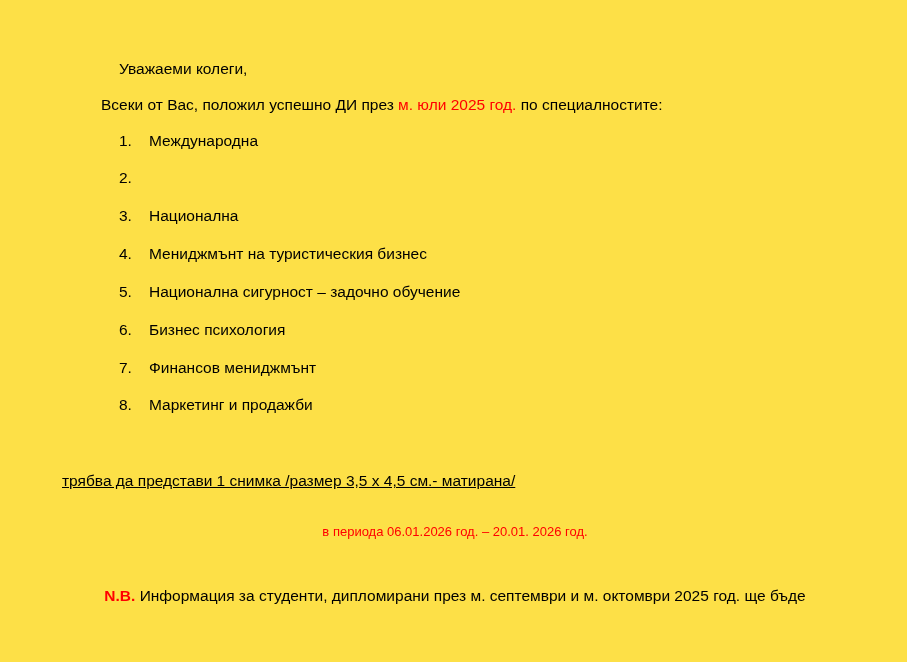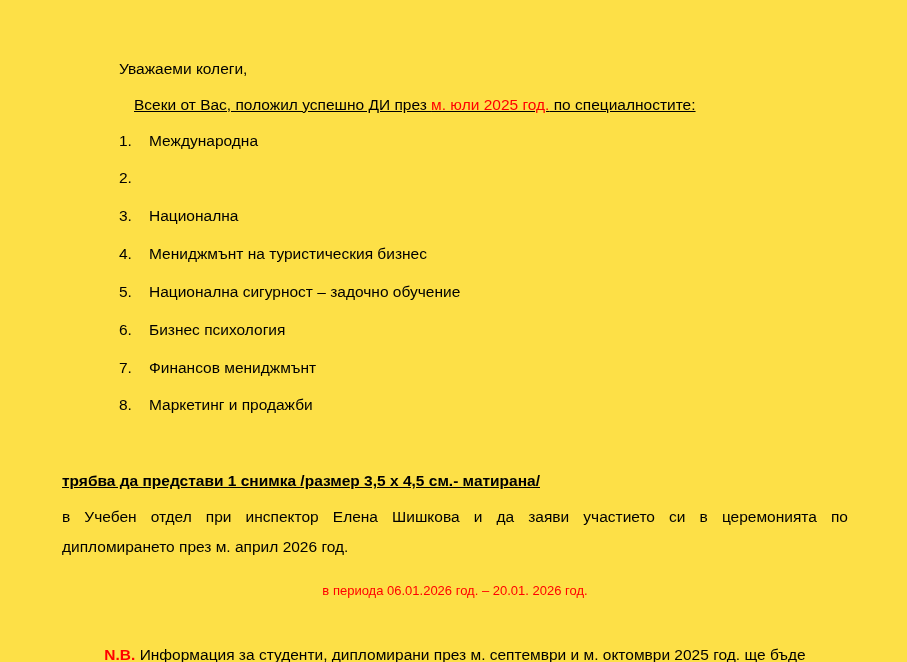--- a/index.html
+++ b/index.html
@@ -29,22 +29,21 @@
   }
   .para {
     font-size: 15.5px;
     line-height: 1.15;
     margin: 0 0 18px 0;
   }
   .greeting {
     margin-left: 57px;
   }
   .intro {
-    margin-left: 72px;
-    text-decoration: underline;
+    margin-left: 39px;
   }
   .red {
     color: #ff0000;
   }
   ol.list {
     margin: 0;
     padding: 0;
     list-style: none;
   }
   ol.list li {
@@ -56,21 +55,21 @@
     display: flex;
   }
   ol.list li .num {
     width: 30px;
     flex: 0 0 30px;
   }
   .spacer-lg {
     height: 38px;
   }
   .bold-underline {
-    font-weight: bold;
+    font-weight: normal;
     text-decoration: underline;
     font-size: 15.5px;
     margin: 0 0 12px 0;
     display: inline-block;
   }
   .justified {
     font-size: 15.5px;
     line-height: 1.9;
     text-align: justify;
     margin: 0;
@@ -151,24 +150,20 @@
         <span>Маркетинг и продажби</span>
       </li>
     </ol>
 
     <div class="spacer-lg"></div>
 
     <div>
       <span class="bold-underline">трябва да представи 1 снимка /размер  3,5 х 4,5 см.- матирана/</span>
     </div>
 
-    <p class="justified">
-      <span class="justified-line1"> в   Учебен  отдел  при  инспектор  Елена  Шишкова  и  да  заяви  участието  си  в  церемонията  по</span>
-      <span>дипломирането през м. април 2026 год.</span>
-    </p>
 
     <p class="center-red">в периода 06.01.2026 год.  – 20.01. 2026 год.</p>
 
     <div class="nb-block">
       <span class="nb-line1"><span class="nb">N.B.</span><span> Информация за студенти, дипломирани през м. септември и м. октомври 2025 год. ще бъде</span></span>
 
     </div>
 
   </div>
 </div>

